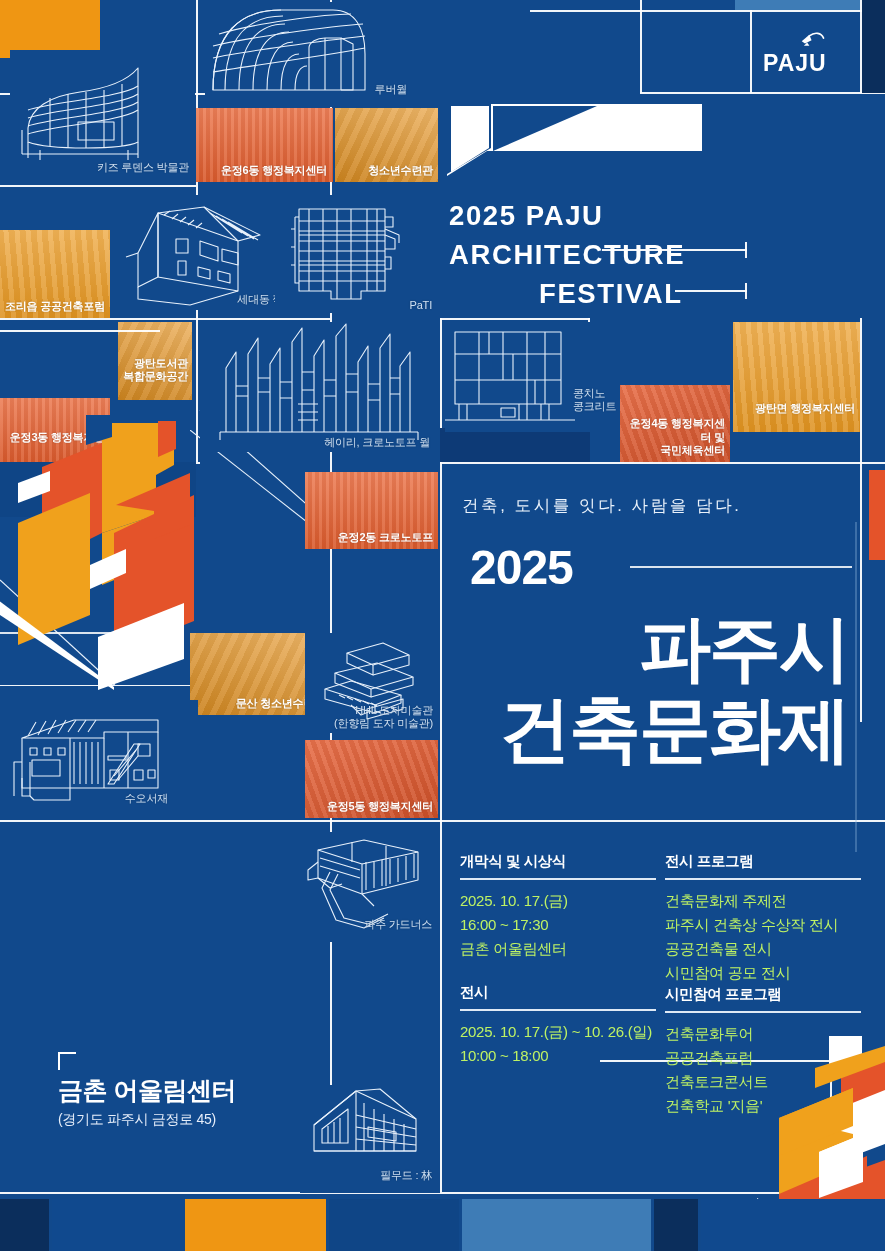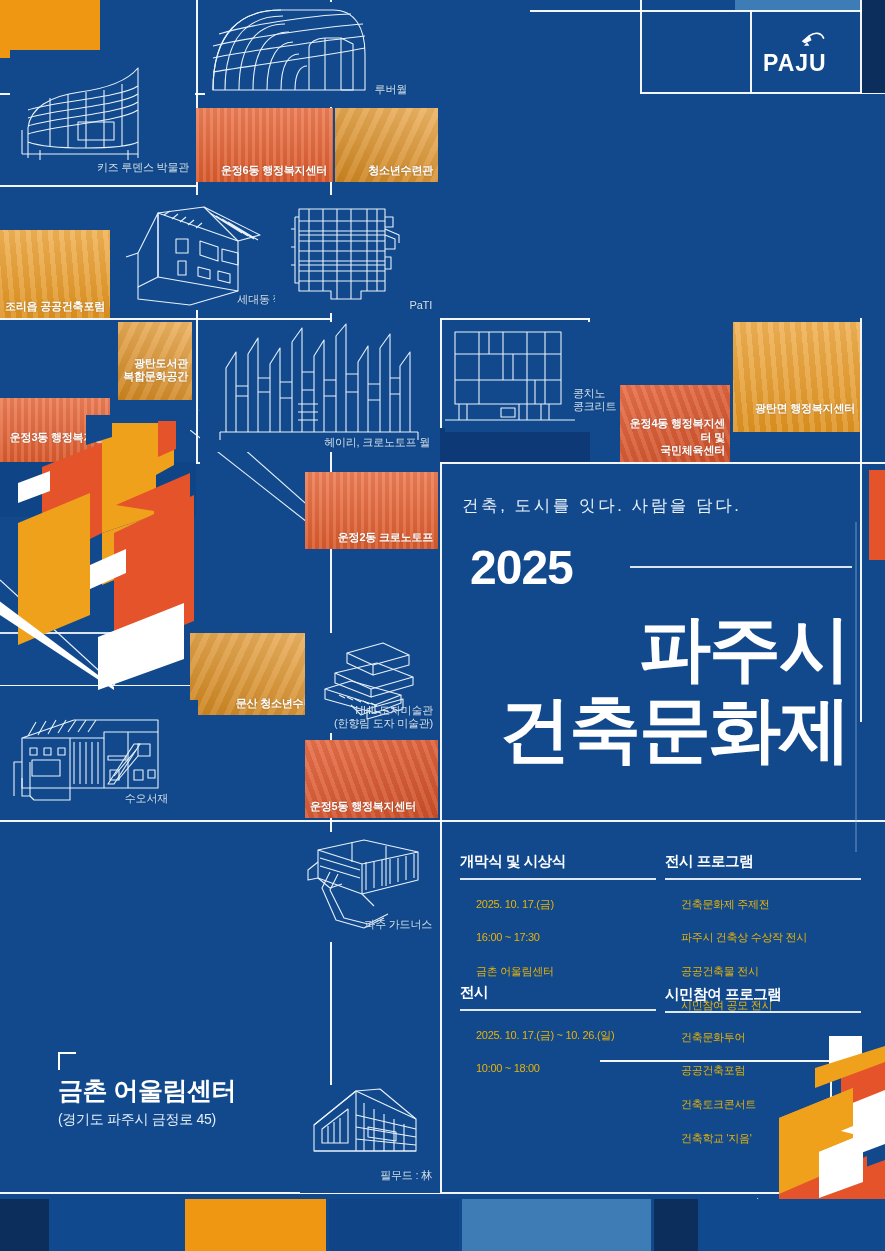--- a/index.html
+++ b/index.html
@@ -93,21 +93,21 @@
   #date-lines .dl{font-size:31px;font-weight:500;line-height:1.42;color:#fff;letter-spacing:-.5px;}
   #date-lines .dl .wd{font-size:21px;}
   #venue-block{position:absolute;left:58px;top:1052px;width:300px;}
   #venue-name{padding-top:22px;font-size:25px;font-weight:600;letter-spacing:-.5px;color:#fff;}
   #venue-addr{margin-top:4px;font-size:14px;color:#e6eefa;letter-spacing:-.3px;}
 
   
   .prog{position:absolute;width:196px;}
   .prog h3{margin:0;font-size:14.5px;font-weight:700;letter-spacing:-.4px;color:#fff;}
   .prog .rule{height:1.6px;background:#dfe9f5;margin:7px 0 9px;}
-  .prog p,.prog li{margin:16px;font-size:11px;line-height:1.62;color:#eab308;letter-spacing:-.3px;}
+  .prog p,.prog li{margin:0;font-size:15px;line-height:1.62;color:#bef264;letter-spacing:-.3px;}
   .prog ul{margin:0;padding:0;list-style:none;}
   #prog-open{left:460px;top:852px;}
   #prog-exhibit{left:460px;top:983px;}
   #prog-exbpgm{left:665px;top:852px;}
   #prog-citizen{left:665px;top:985px;}
 
   
   #footer-bars{position:absolute;left:0;bottom:0;width:885px;height:52px;display:flex;gap:3px;}
   #footer-bars div{height:100%;}
 
@@ -331,21 +331,21 @@
       <path d="M62 76 L98 66 L98 76 L62 86 Z"></path>
       <path d="M70 78 L76 80 M78 77 L84 79 M86 75 L92 77"></path>
       <path d="M46 72 L56 82 L66 78"></path>
     </svg>
     <div class="cap" style="right:5px;bottom:2px;white-space:pre-line;">HHL 도자미술관
 (한향림 도자 미술관)</div>
   </div>
 
   <div class="tile light" style="left:305px;top:740px;width:133px;height:78px;">
     <div class="ph orange2"></div>
-    <div class="cap" style="right:22px;bottom:4px;">운정5동 행정복지센터</div>
+    <div class="cap" style="right:5px;bottom:4px;">운정5동 행정복지센터</div>
   </div>
 
   <div class="tile blue" style="left:8px;top:700px;width:190px;height:112px;">
     <svg class="line-draw" viewBox="0 0 190 112">
       <path d="M14 38 L66 20 L150 20 L150 32 L96 32 L96 38 Z"></path>
       <path d="M20 36 L28 22 M30 35 L38 21 M40 34 L48 20 M50 33 L58 20 M60 32 L68 20 M70 32 L78 20 M80 32 L88 20"></path>
       <path d="M14 38 L14 88 L150 88 L150 32"></path>
       <path d="M62 38 L62 88 M96 38 L96 88 M120 32 L120 88"></path>
       <rect x="22" y="48" width="7" height="7"></rect>
       <rect x="36" y="48" width="7" height="7"></rect>
@@ -402,20 +402,40 @@
 
   <div class="abs" id="paju-logo">
     <svg viewBox="0 0 110 50" style="position:absolute;left:44px;top:-4px;width:60px;height:34px;">
       <path d="M16 22 L30 10 L34 20 L22 26 Z" fill="#fff"></path>
       <path d="M30 12 C40 4 52 6 56 16" stroke="#fff" stroke-width="3" fill="none" stroke-linecap="round"></path>
       <path d="M26 24 L30 30 L20 30 Z" fill="#fff"></path>
     </svg>
     <div class="wordmark">PAJU</div>
   </div>
 
+  <div class="abs" id="title-block">
+    <div id="title-mark">
+      <svg viewBox="0 0 255 72" style="width:100%;height:100%;">
+        <path d="M0 0 L255 0 L255 47 L40 47 L0 72 Z" fill="#ffffff"></path>
+        <path d="M0 0 L44 0 L44 44 L0 70 Z" fill="#11498c"></path>
+        <path d="M4 2 L42 2 L42 44 L4 68 Z" fill="#ffffff"></path>
+        <path d="M46 47 L150 2 L46 2 Z" fill="#11498c"></path>
+      </svg>
+    </div>
+    <div id="en-title">
+      <div class="l1">2025 PAJU</div>
+      <div class="l2">ARCHITECTURE</div>
+      <div class="l3">FESTIVAL</div>
+    </div>
+    <div class="gline h" style="left:155px;top:145px;width:145px;"></div>
+    <div class="gline v" style="left:298px;top:138px;height:16px;"></div>
+    <div class="gline h" style="left:228px;top:186px;width:72px;"></div>
+    <div class="gline v" style="left:298px;top:179px;height:16px;"></div>
+    <div class="gline h" style="left:-447px;top:226px;width:160px;"></div>
+  </div>
 
   <div id="tagline">건축, 도시를 잇다. 사람을 담다.</div>
   <div id="kr-year">2025</div>
   <div class="gline h" style="left:630px;top:566px;width:222px;opacity:.85;"></div>
   <div class="gline h" style="left:0;top:632px;width:134px;opacity:.85;"></div>
   <div id="kr-title">
     <div>파주시</div>
     <div>건축문화제</div>
   </div>
 

